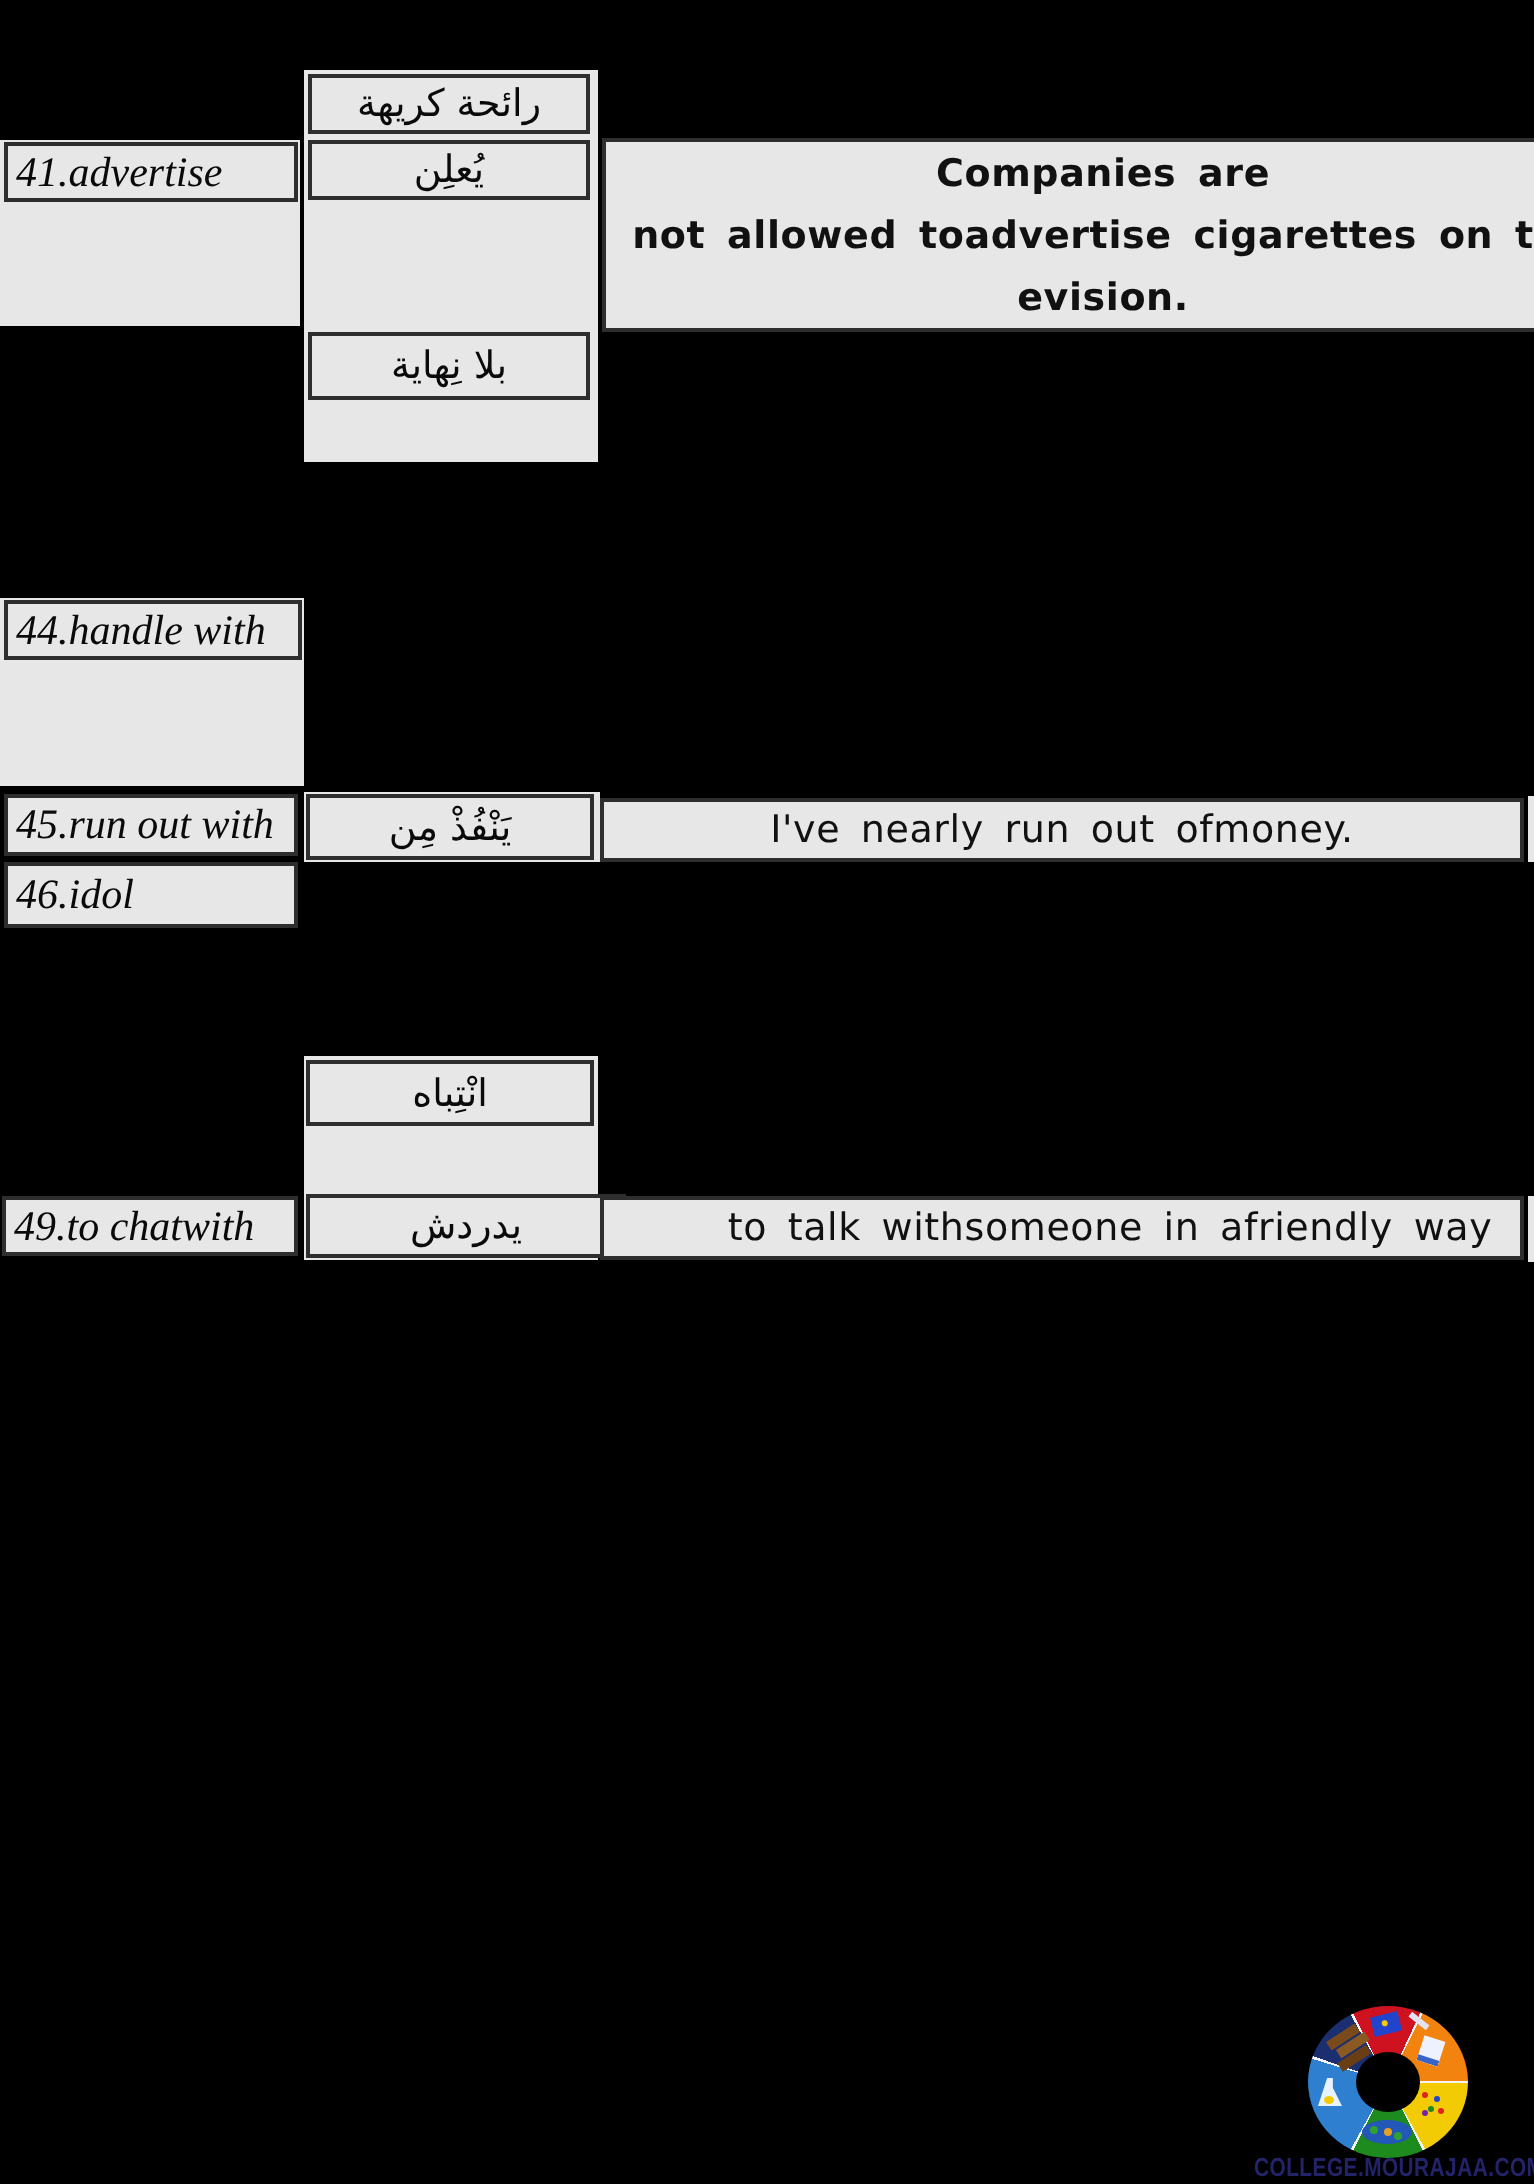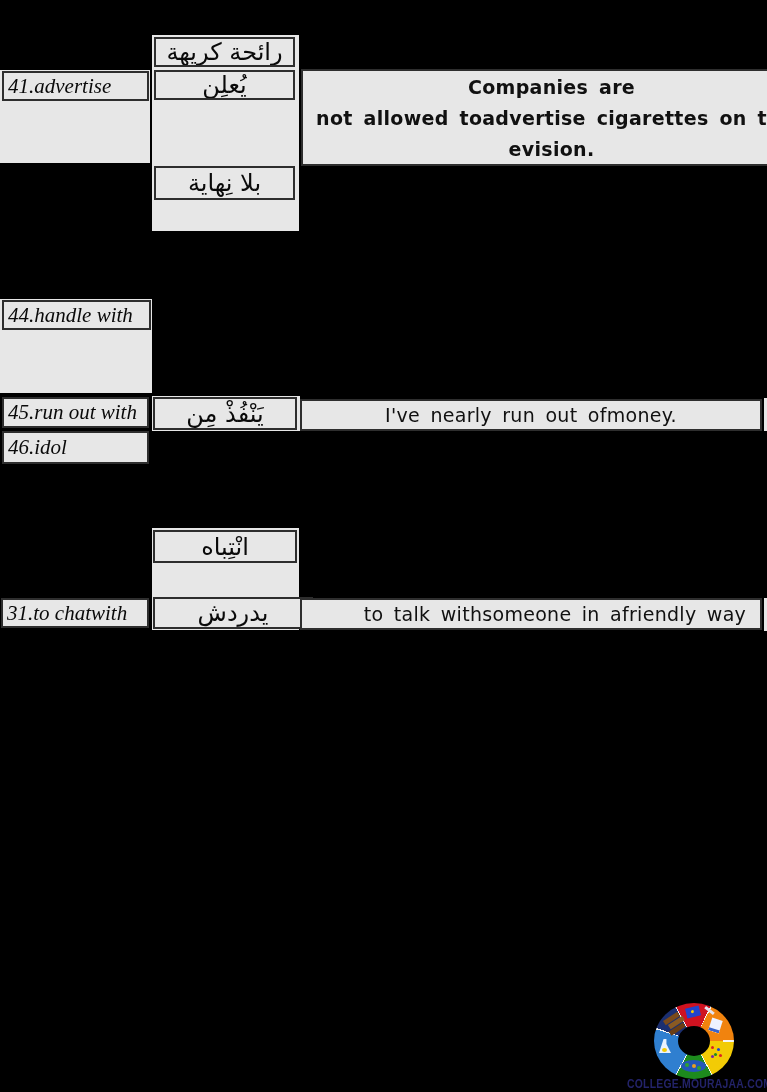--- a/index.html
+++ b/index.html
@@ -10,21 +10,21 @@
   .slab{position:absolute;background:#e7e7e7;}
   .box{
     position:absolute;box-sizing:border-box;background:#e7e7e7;
     border:2px solid #2e2e2e;overflow:hidden;
   }
   .en-label{
     font-family:"Liberation Serif",serif;font-size:21px;color:#0a0a0a;
     padding-left:4px;display:flex;align-items:center;font-style:italic;
   }
   .ar{
-    font-family:"DejaVu Sans",sans-serif;font-size:24px;color:#0a0a0a;
+    font-family:"DejaVu Sans",sans-serif;font-size:19px;color:#0a0a0a;
     direction:rtl;display:flex;align-items:center;justify-content:center;
     text-align:center;
   }
   .sentence{
     font-family:"DejaVu Sans",sans-serif;font-weight:normal;font-size:19px;
     color:#111;display:flex;align-items:center;justify-content:center;
     white-space:nowrap;word-spacing:4px;letter-spacing:0.3px;
   }
   .multi{
     display:block;text-align:center;padding-top:1px;
@@ -106,21 +106,21 @@
 <div class="box en-label" style="left:2px;top:397px;width:147px;height:31px;">45.run out with</div>
 
 <div class="box ar" style="left:153px;top:397px;width:144px;height:33px;">يَنْفُذْ مِن</div>
 
 <div class="box sentence" style="left:300px;top:399px;width:462px;height:32px;">I've nearly run out ofmoney.</div>
 
 <div class="box en-label" style="left:2px;top:431px;width:147px;height:33px;">46.idol</div>
 
 <div class="box ar" style="left:153px;top:530px;width:144px;height:33px;">انْتِباه</div>
 
-<div class="box en-label" style="left:1px;top:598px;width:148px;height:30px;">31.to chatwith</div>
+<div class="box en-label" style="left:1px;top:598px;width:148px;height:30px;">49.to chatwith</div>
 
 <div class="box ar" style="left:153px;top:597px;width:160px;height:32px;">يدردش</div>
 
 <div class="box sentence" style="left:300px;top:598px;width:462px;height:32px;padding-left:48px;">to talk withsomeone in afriendly way</div>
 
 <div class="logo">
   <div class="ring"></div>
   <div class="icn icn-books"></div>
   <div class="icn icn-cap"></div>
   <div class="icn icn-pencil"></div>

